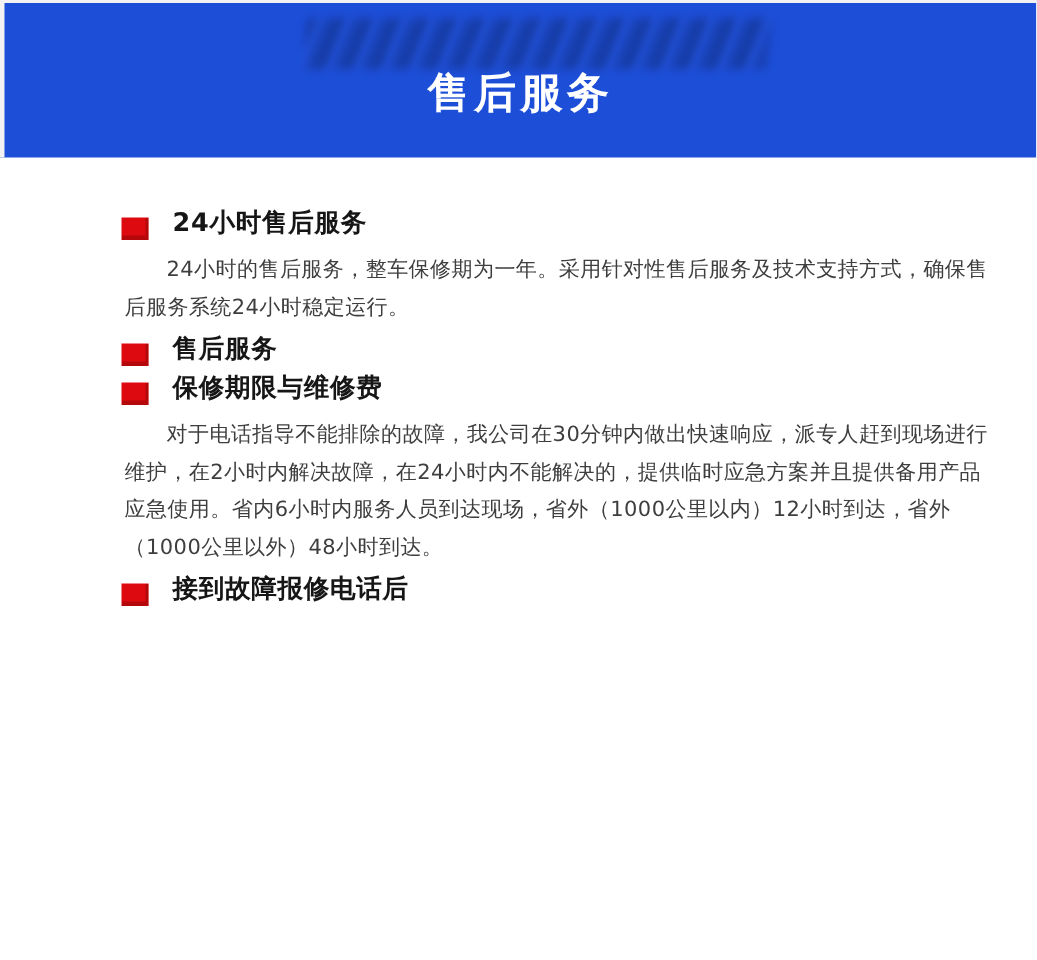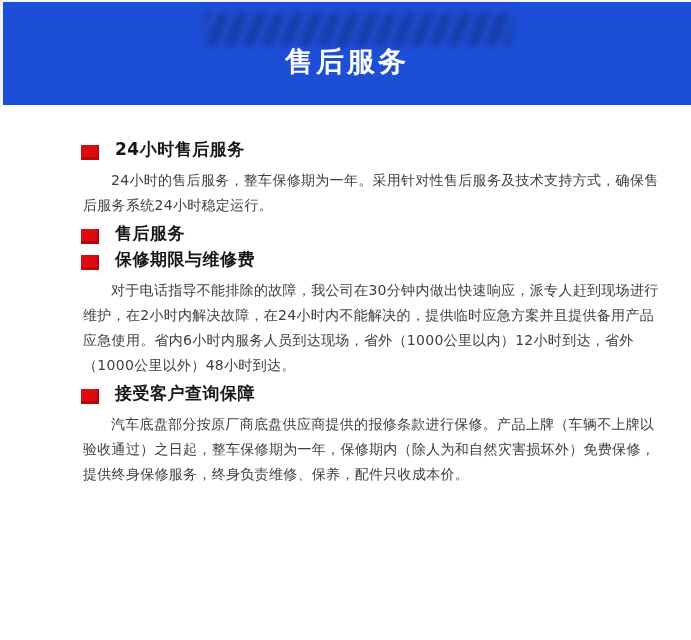--- a/index.html
+++ b/index.html
@@ -127,19 +127,18 @@
       <div class="sec-head">
         <span class="bullet"></span>
         <h2 class="sec-title">保修期限与维修费</h2>
       </div>
       <p class="para">对于电话指导不能排除的故障，我公司在30分钟内做出快速响应，派专人赶到现场进行维护，在2小时内解决故障，在24小时内不能解决的，提供临时应急方案并且提供备用产品应急使用。省内6小时内服务人员到达现场，省外（1000公里以内）12小时到达，省外（1000公里以外）48小时到达。</p>
     </section>
 
     <section class="sec">
       <div class="sec-head">
         <span class="bullet"></span>
-        <h2 class="sec-title">接受客户查询保障</h2>
+        <h2 class="sec-title">接到故障报修电话后</h2>
       </div>
-      <p class="para">汽车底盘部分按原厂商底盘供应商提供的报修条款进行保修。产品上牌（车辆不上牌以验收通过）之日起，整车保修期为一年，保修期内（除人为和自然灾害损坏外）免费保修，提供终身保修服务，终身负责维修、保养，配件只收成本价。</p>
     </section>
 
   </main>
 </div>
 
 </body></html>

